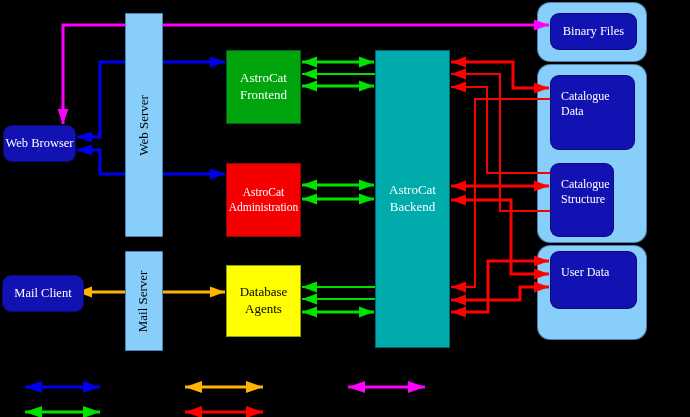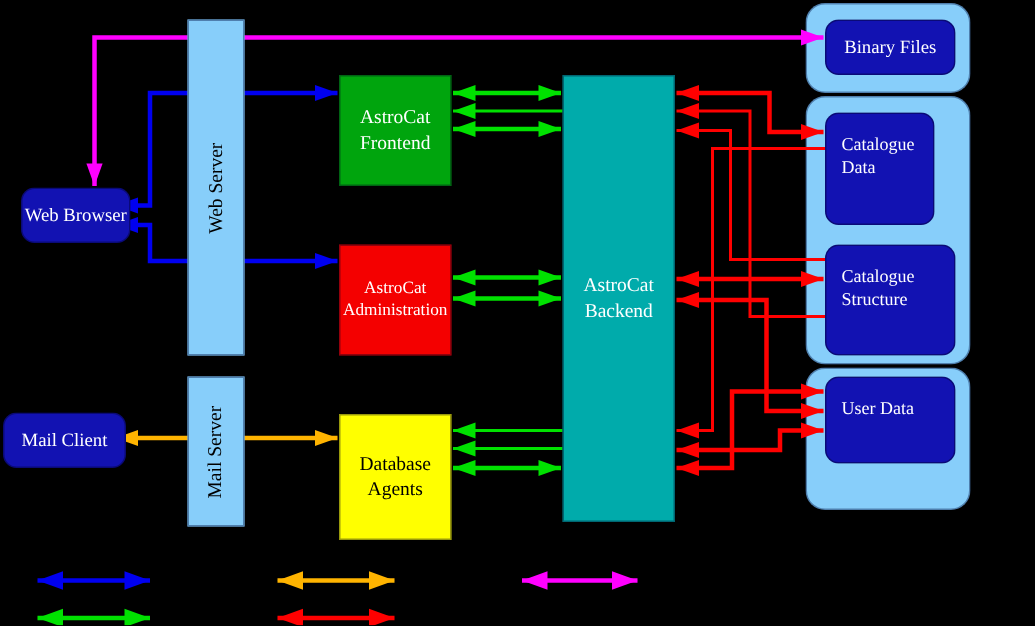--- a/index.html
+++ b/index.html
@@ -99,37 +99,37 @@
       <polygon points="185,387 202,380.88 202,393.12" fill="#FFB400"></polygon>
       <polygon points="263,387 246,393.12 246,380.88" fill="#FFB400"></polygon>
       <polyline points="185,412 263,412" fill="none" stroke="#FF0000" stroke-width="3"></polyline>
       <polygon points="185,412 202,405.88 202,418.12" fill="#FF0000"></polygon>
       <polygon points="263,412 246,418.12 246,405.88" fill="#FF0000"></polygon>
       <polyline points="348,387 425,387" fill="none" stroke="#FF00FF" stroke-width="3"></polyline>
       <polygon points="348,387 365,380.88 365,393.12" fill="#FF00FF"></polygon>
       <polygon points="425,387 408,393.12 408,380.88" fill="#FF00FF"></polygon>
     </svg>
   <div id="nodes-layer">
-      <div class="node dark" id="node-web-browser" style="left: 14px; top: 125px; width: 73px; height: 37px;">
+      <div class="node dark" id="node-web-browser" style="left: 3px; top: 125px; width: 73px; height: 37px;">
         <span class="label">Web Browser</span>
       </div>
       <div class="node dark" id="node-mail-client" style="left: 2px; top: 275px; width: 82px; height: 37px;">
         <span class="label">Mail Client</span>
       </div>
       <div class="node light rot" id="node-web-server" style="left: 125px; top: 13px; width: 38px; height: 224px;"><span class="label">Web Server</span></div>
       <div class="node light rot" id="node-mail-server" style="left: 125px; top: 251px; width: 38px; height: 100px;"><span class="label">Mail Server</span></div>
       <div class="node green" id="node-astrocat-frontend" style="left: 226px; top: 50px; width: 75px; height: 74px;"><span class="label">AstroCat
 Frontend</span></div>
       <div class="node red" id="node-astrocat-administration" style="left: 226px; top: 163px; width: 75px; height: 74px;"><span class="label">AstroCat
 Administration</span></div>
-      <div class="node yellow" id="node-database-agents" style="left: 226px; top: 276px; width: 75px; height: 84px;"><span class="label">Database
+      <div class="node yellow" id="node-database-agents" style="left: 226px; top: 265px; width: 75px; height: 72px;"><span class="label">Database
 Agents</span></div>
       <div class="node teal" id="node-astrocat-backend" style="left: 375px; top: 50px; width: 75px; height: 298px;"><span class="label">AstroCat
 Backend</span></div>
       <div class="node dark" id="node-binary-files" style="left: 550px; top: 13px; width: 87px; height: 37px; align-items: center;">
         <span class="label">Binary Files</span>
       </div>
-      <div class="node dark topleft" id="node-catalogue-data" style="left: 550px; top: 75px; width: 73px; height: 75px;"><span class="label">Catalogue Data</span></div>
-      <div class="node dark topleft" id="node-catalogue-structure" style="left: 550px; top: 163px; width: 87px; height: 74px;"><span class="label">Catalogue
+      <div class="node dark topleft" id="node-catalogue-data" style="left: 550px; top: 75px; width: 85px; height: 75px;"><span class="label">Catalogue Data</span></div>
+      <div class="node dark topleft" id="node-catalogue-structure" style="left: 550px; top: 163px; width: 64px; height: 74px;"><span class="label">Catalogue
 Structure</span></div>
       <div class="node dark topleft" id="node-user-data" style="left: 550px; top: 251px; width: 87px; height: 58px;"><span class="label">User Data</span></div>
     </div>
 </div>
 
 </body></html>

